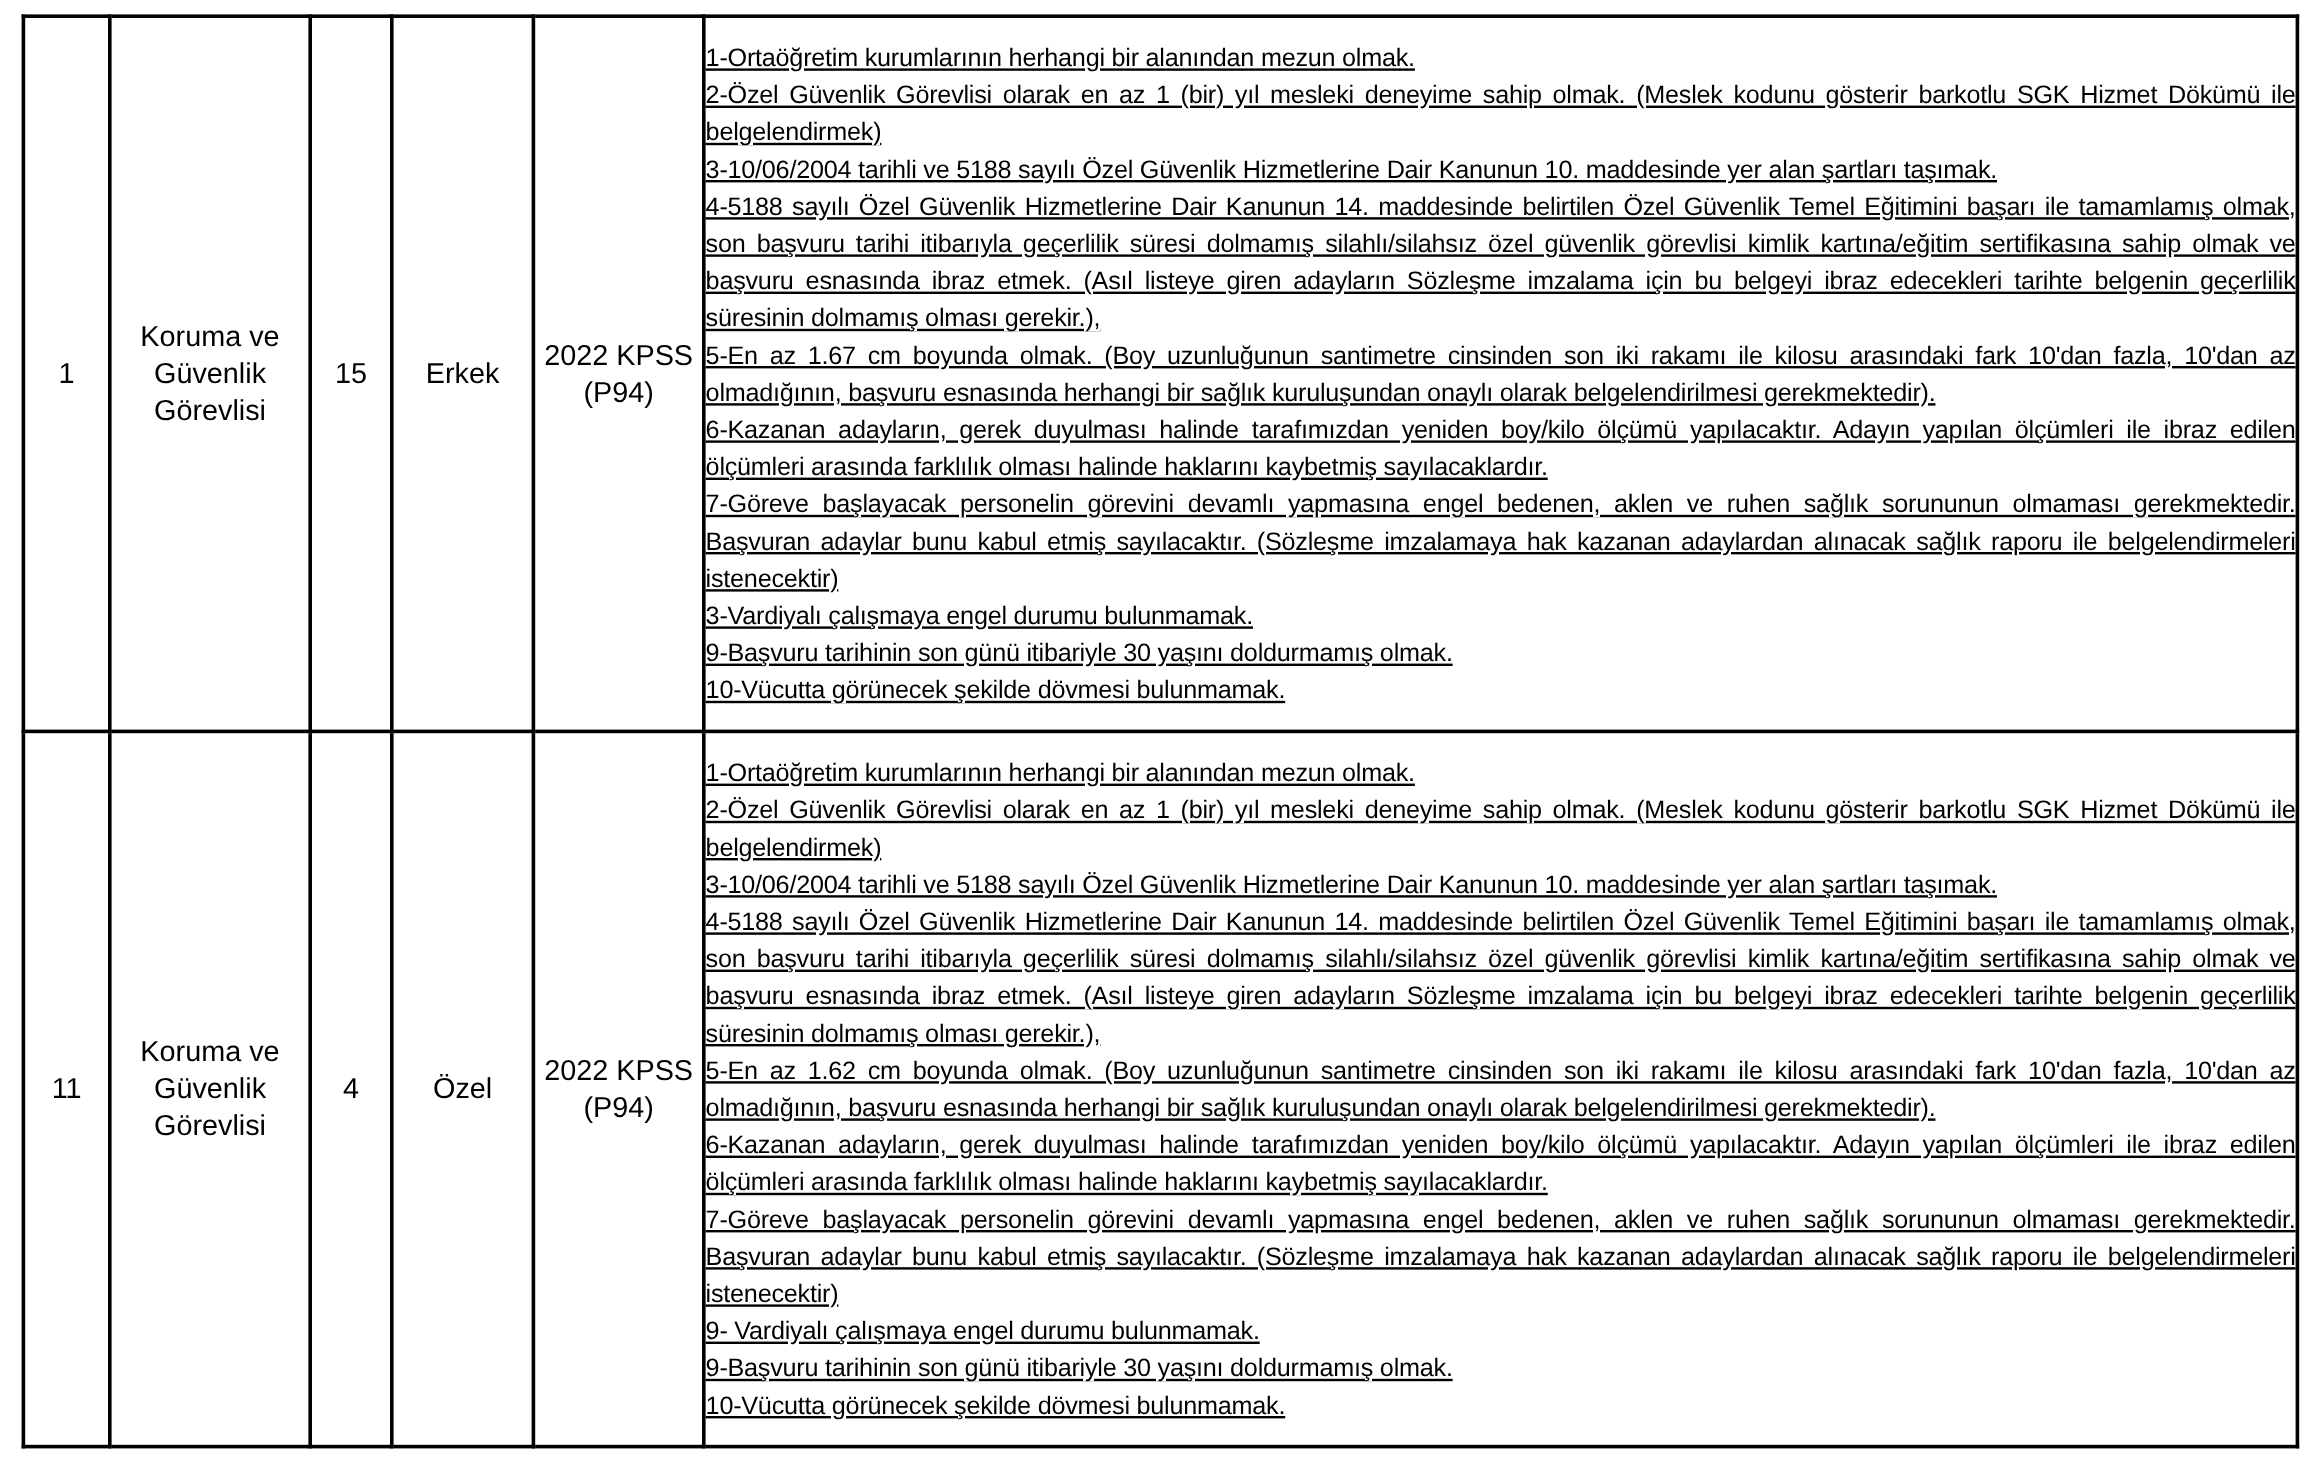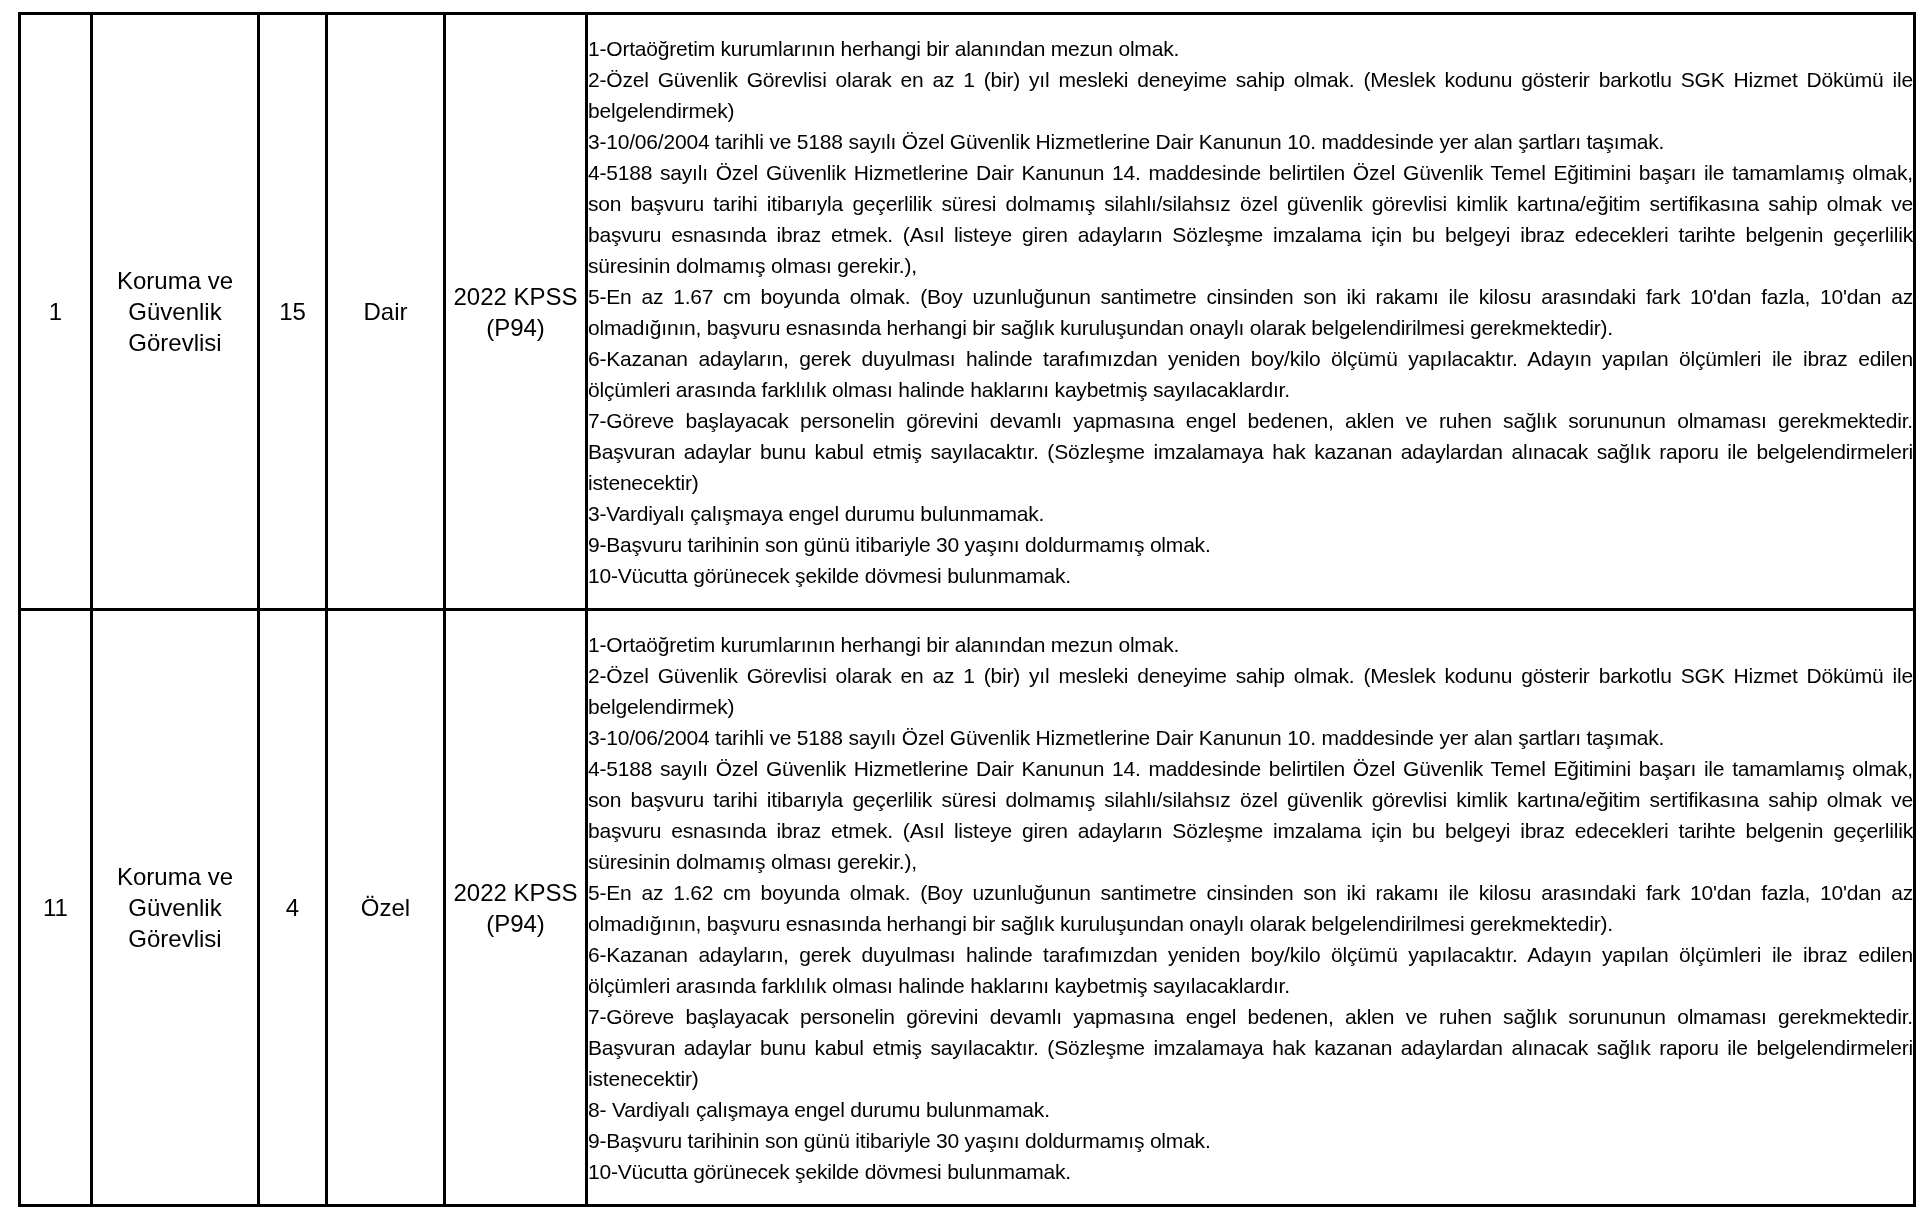--- a/index.html
+++ b/index.html
@@ -27,20 +27,21 @@
   tr.job-row { height: 596px; }
   td.center-cell {
     text-align: center;
     font-size: 24px;
     line-height: 31px;
     padding: 2px 6px;
   }
   td.req-cell {
     padding: 2px 10px 2px 8px;
     vertical-align: middle;
+    text-decoration: underline;
   }
   .req-item {
     font-size: 21px;
     line-height: 31px;
     letter-spacing: -0.2px;
     text-align: justify;
     text-justify: inter-word;
   }
 </style>
 </head>
@@ -60,21 +61,21 @@
       <td class="center-cell">
         <div>1</div>
       </td>
       <td class="center-cell">
         <div>Koruma ve Güvenlik Görevlisi</div>
       </td>
       <td class="center-cell">
         <div>15</div>
       </td>
       <td class="center-cell">
-        <div>Dair</div>
+        <div>Erkek</div>
       </td>
       <td class="center-cell">
         <div>2022 KPSS (P94)</div>
       </td>
       <td class="req-cell">
         <div class="req-item">1-Ortaöğretim kurumlarının herhangi bir alanından mezun olmak.</div>
         <div class="req-item">2-Özel Güvenlik Görevlisi olarak en az 1 (bir) yıl mesleki deneyime sahip olmak. (Meslek kodunu gösterir barkotlu SGK Hizmet Dökümü ile belgelendirmek)</div>
         <div class="req-item">3-10/06/2004 tarihli ve 5188 sayılı Özel Güvenlik Hizmetlerine Dair Kanunun 10. maddesinde yer alan şartları taşımak.</div>
         <div class="req-item">4-5188 sayılı Özel Güvenlik Hizmetlerine Dair Kanunun 14. maddesinde belirtilen Özel Güvenlik Temel Eğitimini başarı ile tamamlamış olmak, son başvuru tarihi itibarıyla geçerlilik süresi dolmamış silahlı/silahsız özel güvenlik görevlisi kimlik kartına/eğitim sertifikasına sahip olmak ve başvuru esnasında ibraz etmek. (Asıl listeye giren adayların Sözleşme imzalama için bu belgeyi ibraz edecekleri tarihte belgenin geçerlilik süresinin dolmamış olması gerekir.),</div>
         <div class="req-item">5-En az 1.67 cm boyunda olmak. (Boy uzunluğunun santimetre cinsinden son iki rakamı ile kilosu arasındaki fark 10'dan fazla, 10'dan az olmadığının, başvuru esnasında herhangi bir sağlık kuruluşundan onaylı olarak belgelendirilmesi gerekmektedir).</div>
@@ -102,19 +103,19 @@
         <div>2022 KPSS (P94)</div>
       </td>
       <td class="req-cell">
         <div class="req-item">1-Ortaöğretim kurumlarının herhangi bir alanından mezun olmak.</div>
         <div class="req-item">2-Özel Güvenlik Görevlisi olarak en az 1 (bir) yıl mesleki deneyime sahip olmak. (Meslek kodunu gösterir barkotlu SGK Hizmet Dökümü ile belgelendirmek)</div>
         <div class="req-item">3-10/06/2004 tarihli ve 5188 sayılı Özel Güvenlik Hizmetlerine Dair Kanunun 10. maddesinde yer alan şartları taşımak.</div>
         <div class="req-item">4-5188 sayılı Özel Güvenlik Hizmetlerine Dair Kanunun 14. maddesinde belirtilen Özel Güvenlik Temel Eğitimini başarı ile tamamlamış olmak, son başvuru tarihi itibarıyla geçerlilik süresi dolmamış silahlı/silahsız özel güvenlik görevlisi kimlik kartına/eğitim sertifikasına sahip olmak ve başvuru esnasında ibraz etmek. (Asıl listeye giren adayların Sözleşme imzalama için bu belgeyi ibraz edecekleri tarihte belgenin geçerlilik süresinin dolmamış olması gerekir.),</div>
         <div class="req-item">5-En az 1.62 cm boyunda olmak. (Boy uzunluğunun santimetre cinsinden son iki rakamı ile kilosu arasındaki fark 10'dan fazla, 10'dan az olmadığının, başvuru esnasında herhangi bir sağlık kuruluşundan onaylı olarak belgelendirilmesi gerekmektedir).</div>
         <div class="req-item">6-Kazanan adayların, gerek duyulması halinde tarafımızdan yeniden boy/kilo ölçümü yapılacaktır. Adayın yapılan ölçümleri ile ibraz edilen ölçümleri arasında farklılık olması halinde haklarını kaybetmiş sayılacaklardır.</div>
         <div class="req-item">7-Göreve başlayacak personelin görevini devamlı yapmasına engel bedenen, aklen ve ruhen sağlık sorununun olmaması gerekmektedir. Başvuran adaylar bunu kabul etmiş sayılacaktır. (Sözleşme imzalamaya hak kazanan adaylardan alınacak sağlık raporu ile belgelendirmeleri istenecektir)</div>
-        <div class="req-item">8- Vardiyalı çalışmaya engel durumu bulunmamak.</div>
+        <div class="req-item">9- Vardiyalı çalışmaya engel durumu bulunmamak.</div>
         <div class="req-item">9-Başvuru tarihinin son günü itibariyle 30 yaşını doldurmamış olmak.</div>
         <div class="req-item">10-Vücutta görünecek şekilde dövmesi bulunmamak.</div>
       </td>
     </tr>
   </tbody>
 </table>
 
 </body></html>

